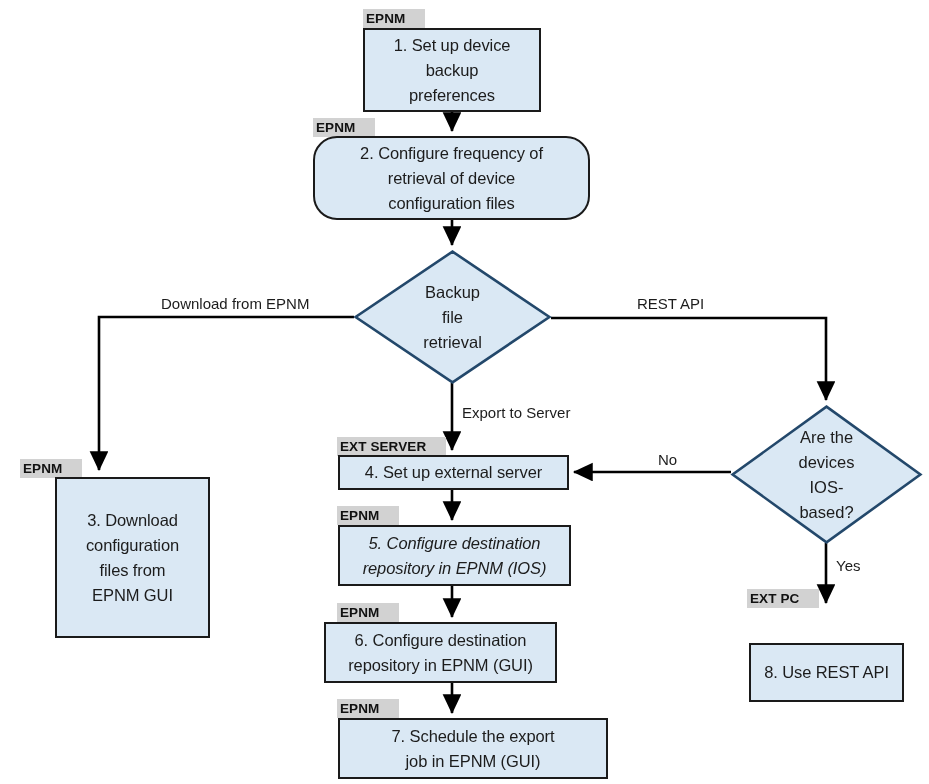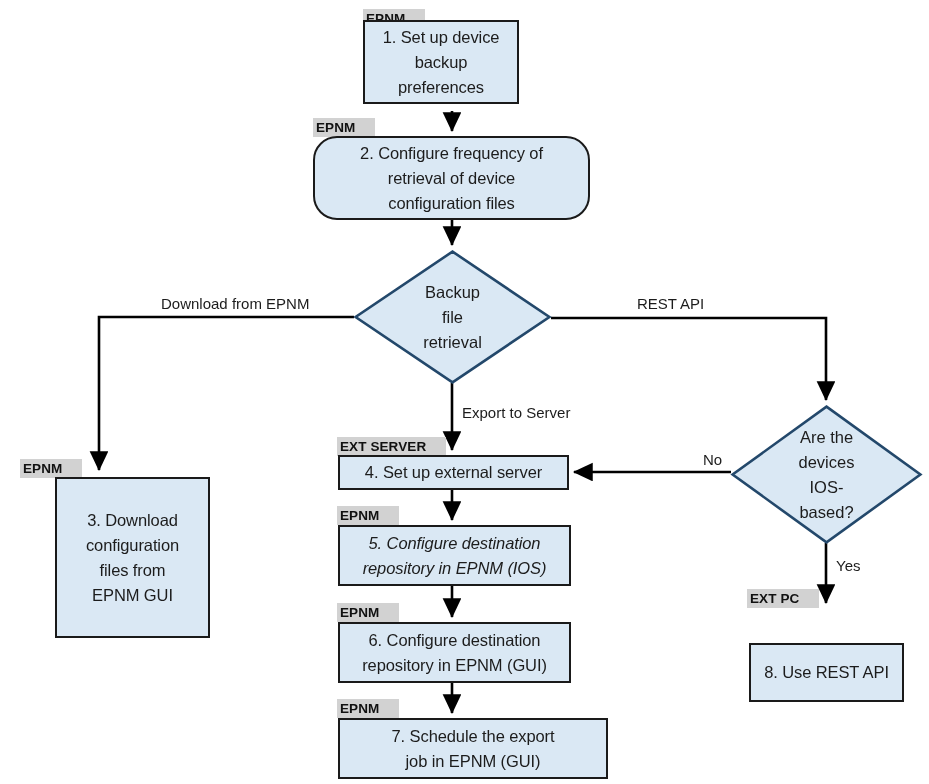--- a/index.html
+++ b/index.html
@@ -116,21 +116,21 @@
 
       <path d="M452,489 L452,520" marker-end="url(#arrow)"></path>
 
       <path d="M452,585 L452,617" marker-end="url(#arrow)"></path>
 
       <path d="M452,682 L452,713" marker-end="url(#arrow)"></path>
     </g>
   </svg>
 
   <div class="swimlane-tag" style="left:363px; top:9px;">EPNM</div>
-  <div class="node" style="left:363px; top:20px; width:156px; height:84px;">
+  <div class="node" style="left:363px; top:28px; width:178px; height:84px;">
     <span class="txt">1. Set up device
 backup
 preferences</span>
   </div>
 
   <div class="swimlane-tag" style="left:313px; top:118px;">EPNM</div>
   <div class="node" style="left:313px; top:136px; width:277px; height:84px;border-radius:24px;">
     <span class="txt">2. Configure frequency of
 retrieval of device
 configuration files</span>
@@ -141,21 +141,21 @@
       <polygon points="98.5,1.6 195.4,67 98.5,132.4 1.6,67" fill="#dae8f4" stroke="#23486b" stroke-width="2.6"></polygon>
     </svg>
     <div class="dtxt">Backup
 file
 retrieval</div>
   </div>
 
   <div class="edge-label" style="left:161px; top:294px;">Download from EPNM</div>
   <div class="edge-label" style="left:637px; top:294px;">REST API</div>
   <div class="edge-label" style="left:462px; top:403px;">Export to Server</div>
-  <div class="edge-label" style="left:703px; top:450px;text-align:right;">No</div>
+  <div class="edge-label" style="left:658px; top:450px;text-align:right;">No</div>
   <div class="edge-label" style="left:836px; top:556px;text-align:center;">Yes</div>
 
   <div class="swimlane-tag" style="left:20px; top:459px;">EPNM</div>
   <div class="node" style="left:23px; top:477px; width:155px; height:161px;margin-left:32px;">
     <span class="txt">3. Download
 configuration
 files from
 EPNM GUI</span>
   </div>
 
@@ -164,21 +164,21 @@
     <span class="txt">4. Set up external server</span>
   </div>
 
   <div class="swimlane-tag" style="left:337px; top:506px;">EPNM</div>
   <div class="node" style="left:338px; top:525px; width:233px; height:61px;font-style:italic;">
     <span class="txt">5. Configure destination
 repository in EPNM (IOS)</span>
   </div>
 
   <div class="swimlane-tag" style="left:337px; top:603px;">EPNM</div>
-  <div class="node" style="left:338px; top:622px; width:233px; height:61px;">
+  <div class="node" style="left:324px; top:622px; width:233px; height:61px;">
     <span class="txt">6. Configure destination
 repository in EPNM (GUI)</span>
   </div>
 
   <div class="swimlane-tag" style="left:337px; top:699px;">EPNM</div>
   <div class="node" style="left:338px; top:718px; width:270px; height:61px;">
     <span class="txt">7. Schedule the export
 job in EPNM (GUI)</span>
   </div>
 

